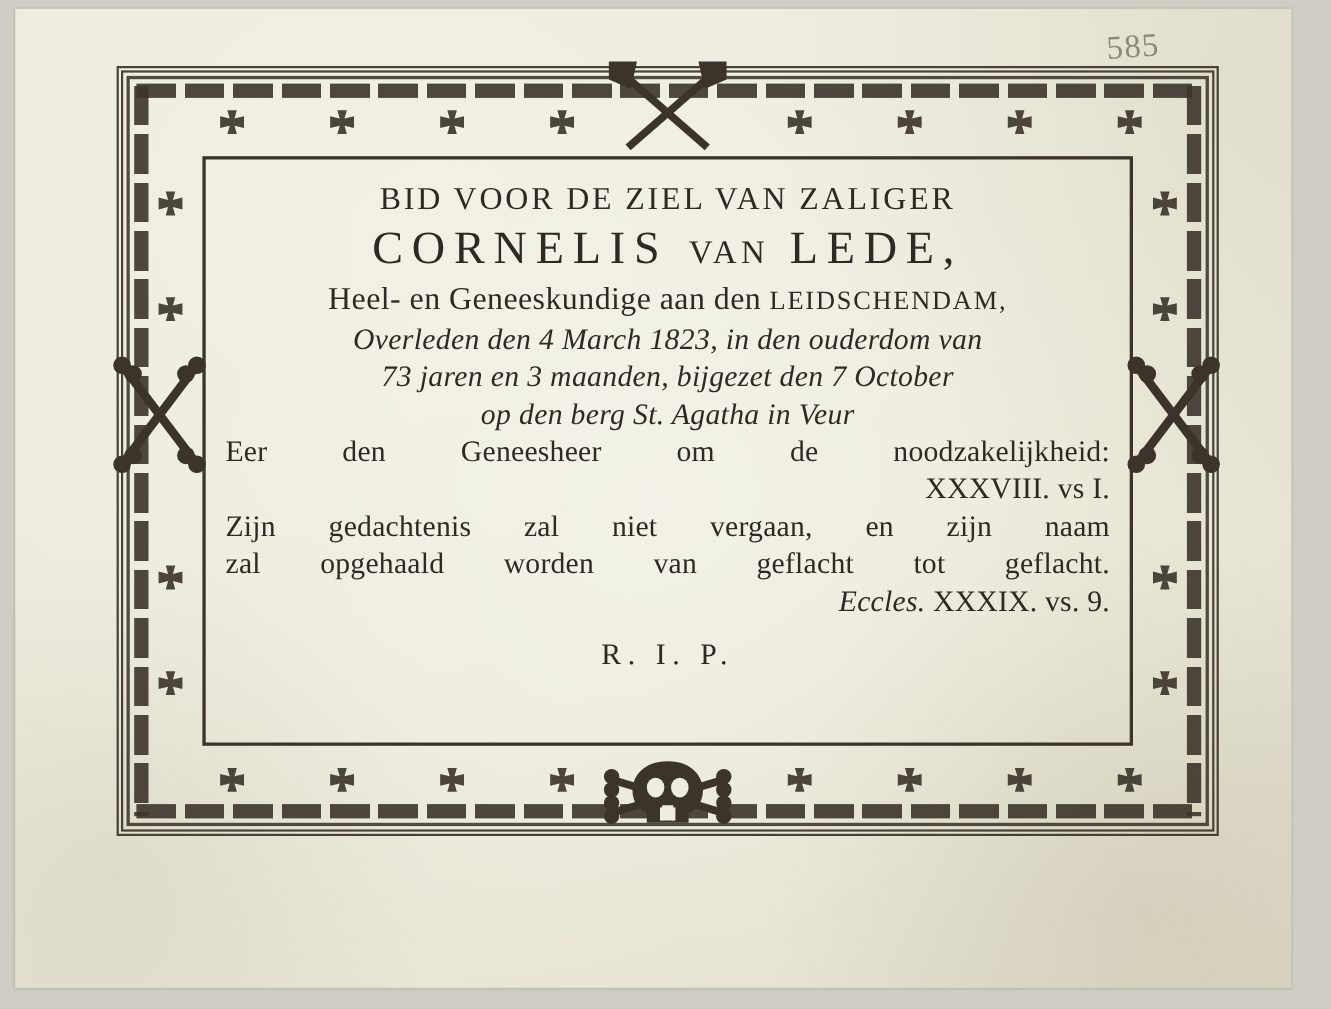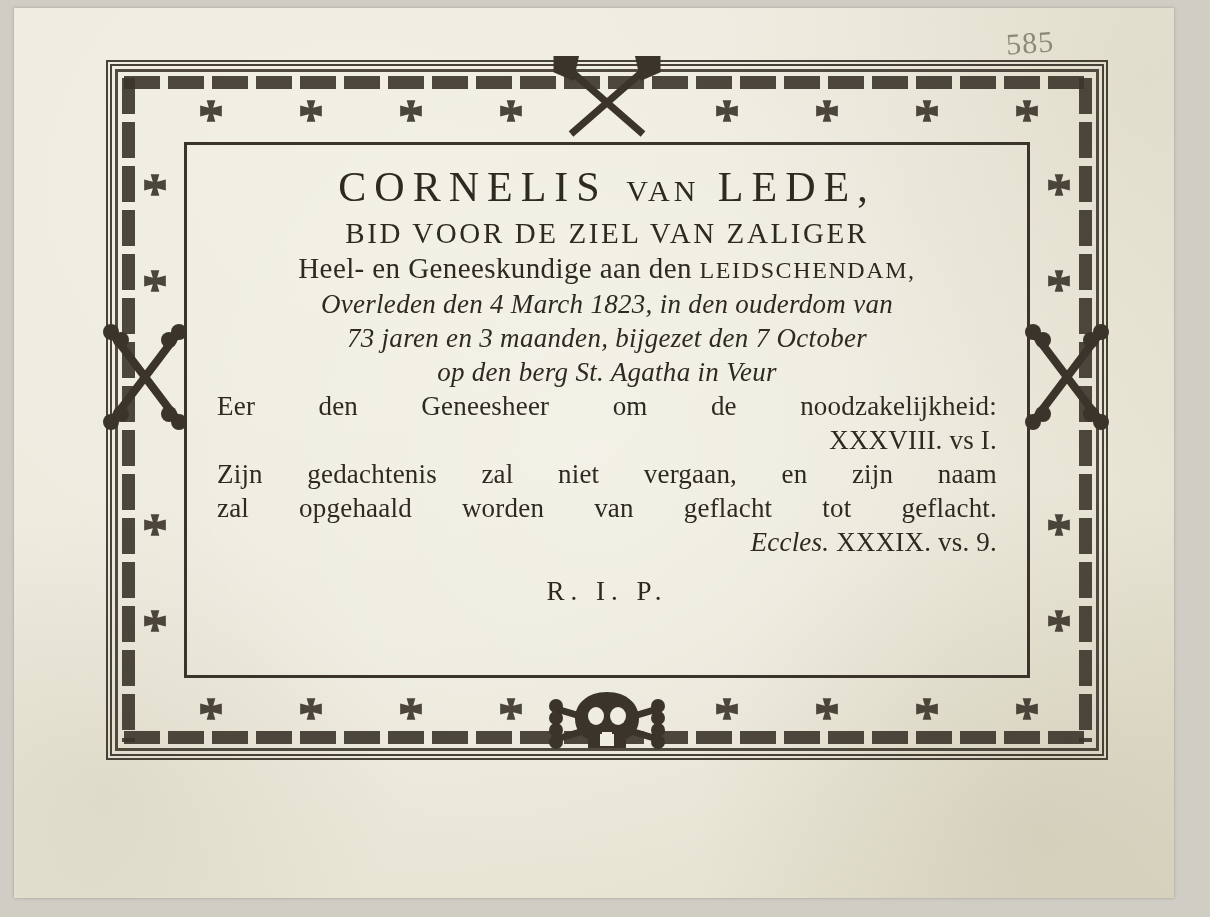--- a/index.html
+++ b/index.html
@@ -188,21 +188,21 @@
   }
   .ital {
     font-style: italic;
     font-size: 27px;
     letter-spacing: 0.3px;
     margin: 3px 0;
   }
   .body {
     font-size: 27px;
     letter-spacing: 0.2px;
-    margin: 3px 12px;
+    margin: 3px 0;
   }
   .body.just {
     text-align: justify;
     white-space: normal;
     text-align-last: justify;
   }
   .left {
     text-align: right;
     white-space: nowrap;
   }
@@ -424,27 +424,27 @@
             <ellipse cx="76" cy="34" rx="8" ry="9"></ellipse>
             <path d="M60 50 l10 0 l0 14 l-10 0 z" fill="#efede0"></path>
             <rect x="58" y="52" width="3" height="12"></rect>
             <rect x="69" y="52" width="3" height="12"></rect>
           </g>
         </svg>
       </div>
 
       <div id="text-panel">
 
+        <div class="line" id="l-bid">BID VOOR DE ZIEL VAN ZALIGER</div>
+
         <div class="line" id="l-name">
           <span>CORNELIS</span>
           <span class="small">VAN</span>
           <span>LEDE,</span>
         </div>
-
-        <div class="line" id="l-bid">BID VOOR DE ZIEL VAN ZALIGER</div>
 
         <div class="line" id="l-prof">
           <span>Heel- en Geneeskundige aan den</span>
           <span class="caps">LEIDSCHENDAM,</span>
         </div>
 
         <div class="line ital">Overleden den 4 March 1823, in den ouderdom van</div>
         <div class="line ital">73 jaren en 3 maanden, bijgezet den 7 October</div>
         <div class="line ital">op den berg St. Agatha in Veur</div>
 

